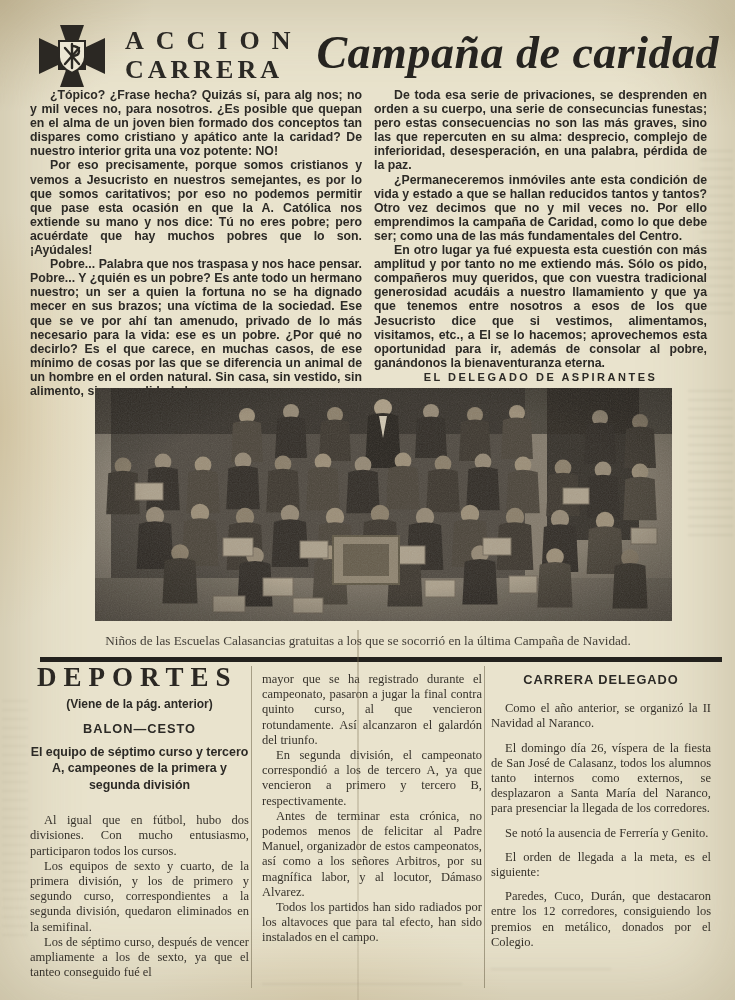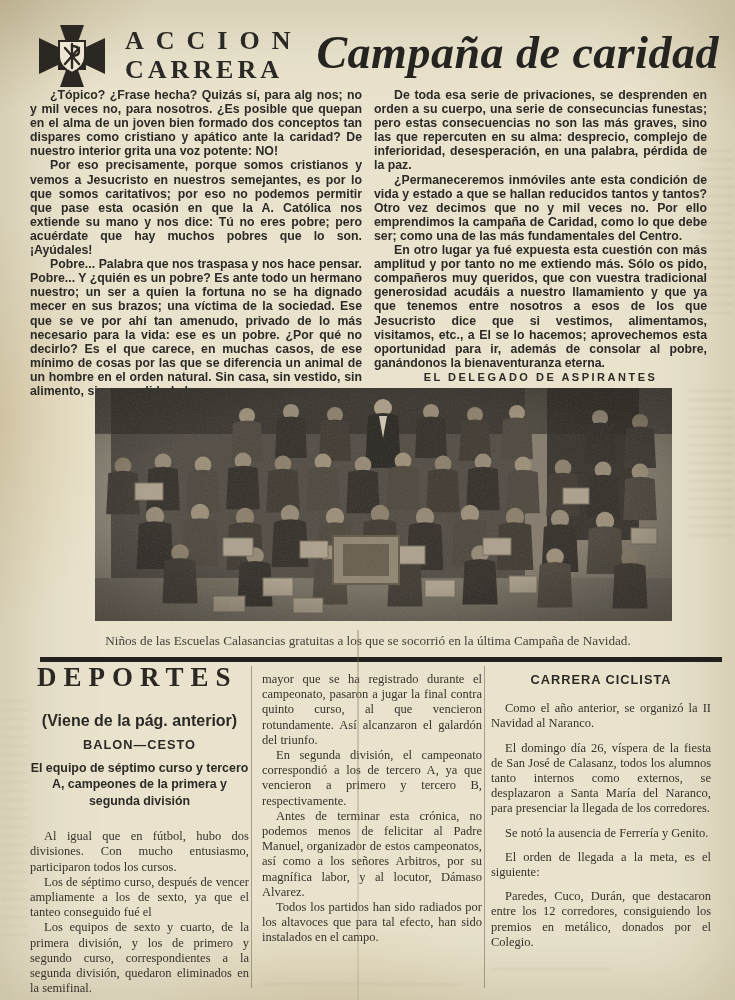--- a/index.html
+++ b/index.html
@@ -43,22 +43,22 @@
     font-family:"Liberation Serif",serif;font-size:12.5px;line-height:15.2px;
     color:#36322b;text-align:justify;}
   .bcol p{margin:0;text-indent:14px;}
   #bcol1{left:30px;top:670px;}
   #bcol2{left:262px;width:220px;}
   #bcol2 p:first-child{text-indent:0;}
   #bcol3{left:491px;width:220px;}
   #bcol3 p{margin-bottom:9px;}
   .deportes{font-family:"Liberation Serif",serif;font-weight:700;font-size:27px;
     letter-spacing:7px;color:#2b2823;text-indent:7px;}
-  .contnote{margin-top:28px;text-align:center;font-family:"Liberation Sans",sans-serif;
-    font-weight:700;font-size:16px;color:#2c2a26;}
+  .contnote{margin-top:12px;text-align:center;font-family:"Liberation Sans",sans-serif;
+    font-weight:700;font-size:12px;color:#2c2a26;}
   .kicker{margin-top:9px;text-align:center;font-family:"Liberation Sans",sans-serif;
     font-weight:700;font-size:12.8px;letter-spacing:1px;color:#2c2a26;}
   .subhead{margin-top:7px;margin-bottom:20px;text-align:center;font-family:"Liberation Sans",sans-serif;
     font-weight:700;font-size:12.4px;line-height:16.5px;color:#2c2a26;text-align:center;}
   #bcol3 .kicker{margin-top:0;margin-bottom:14px;}
   
   .ghost{position:absolute;pointer-events:none;filter:blur(1px);
     background:repeating-linear-gradient(180deg, rgba(95,100,80,.14) 0 2px, transparent 2px 9px);}
   .crease{position:absolute;left:357px;top:630px;width:2px;height:370px;pointer-events:none;
     background:linear-gradient(180deg, rgba(120,108,80,.35), rgba(120,108,80,.12));filter:blur(.6px);}
@@ -210,33 +210,33 @@
 
   <div class="vdiv" style="left:251px"></div>
   <div class="vdiv" style="left:484px"></div>
 
   <div id="bcol1" class="bcol">
     <div class="deportes">DEPORTES</div>
     <div class="contnote">(Viene de la pág. anterior)</div>
     <div class="kicker">BALON—CESTO</div>
     <div class="subhead">El equipo de séptimo curso y tercero A, campeones de la primera y segunda división</div>
     <p>Al igual que en fútbol, hubo dos divisiones. Con mucho entusiasmo, participaron todos los cursos.</p>
+    <p>Los equipos de sexto y cuarto, de la primera división, y los de primero y segundo curso, correspondientes a la segunda división, quedaron eliminados en la semifinal.</p>
     <p>Los de séptimo curso, después de vencer ampliamente a los de sexto, ya que el tanteo conseguido fué el</p>
-    <p>Los equipos de sexto y cuarto, de la primera división, y los de primero y segundo curso, correspondientes a la segunda división, quedaron eliminados en la semifinal.</p>
   </div>
 
   <div id="bcol2" class="bcol">
     <p>mayor que se ha registrado durante el campeonato, pasaron a jugar la final contra quinto curso, al que vencieron rotundamente. Así alcanzaron el galardón del triunfo.</p>
     <p>En segunda división, el campeonato correspondió a los de tercero A, ya que vencieron a primero y tercero B, respectivamente.</p>
     <p>Antes de terminar esta crónica, no podemos menos de felicitar al Padre Manuel, organizador de estos campeonatos, así como a los señores Arbitros, por su magnífica labor, y al locutor, Dámaso Alvarez.</p>
     <p>Todos los partidos han sido radiados por los altavoces que para tal efecto, han sido instalados en el campo.</p>
   </div>
 
   <div id="bcol3" class="bcol">
-    <div class="kicker">CARRERA CICLISTA</div>
+    <div class="kicker">CARRERA DELEGADO</div>
     <p>Como el año anterior, se organizó la II Navidad al Naranco.</p>
     <p>El domingo día 26, víspera de la fiesta de San José de Calasanz, todos los alumnos tanto internos como externos, se desplazaron a Santa María del Naranco, para presenciar la llegada de los corredores.</p>
     <p>Se notó la ausencia de Ferrería y Genito.</p>
     <p>El orden de llegada a la meta, es el siguiente:</p>
     <p>Paredes, Cuco, Durán, que destacaron entre los 12 corredores, consiguiendo los premios en metálico, donados por el Colegio.</p>
   </div>
 
   <div class="ghost" style="left:700px;top:150px;width:33px;height:170px;opacity:.5"></div>
   <div class="ghost" style="left:688px;top:390px;width:45px;height:150px;opacity:.6"></div>
   <div class="ghost" style="left:2px;top:700px;width:26px;height:240px;opacity:.4"></div>

